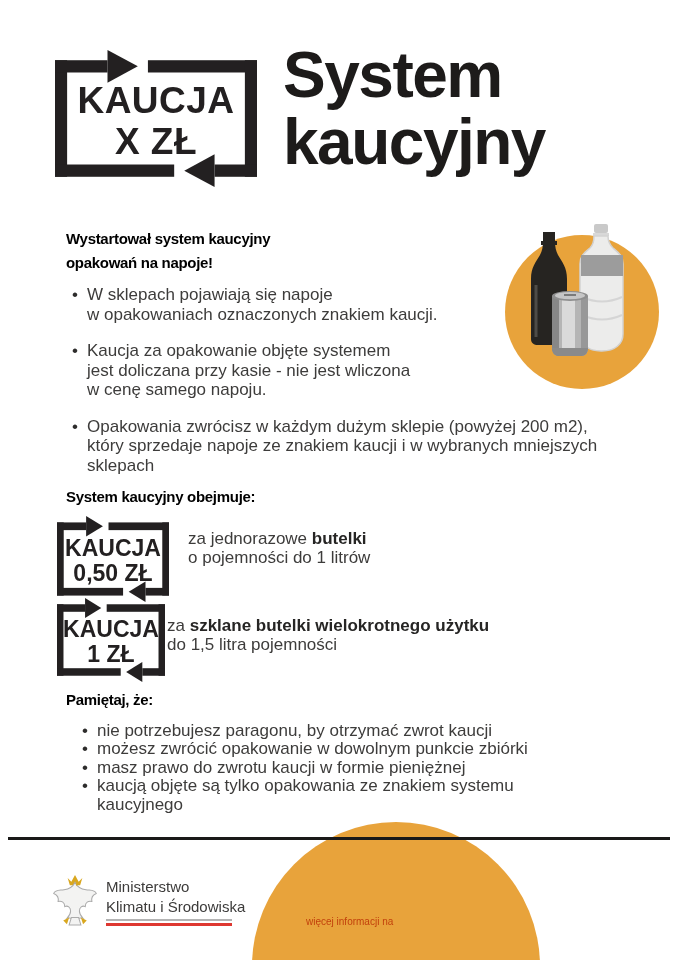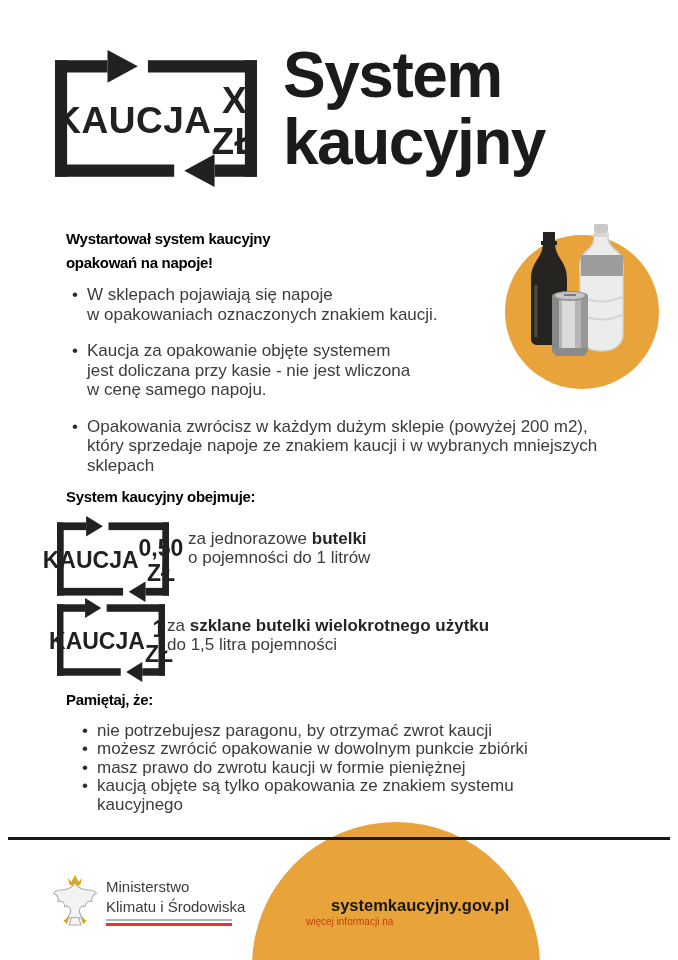--- a/index.html
+++ b/index.html
@@ -5,21 +5,21 @@
   html,body{margin:0;padding:0;background:#ffffff;}
   .page{
     position:relative;width:678px;height:960px;background:#ffffff;overflow:hidden;
     font-family:"Liberation Sans","DejaVu Sans",sans-serif;color:#1d1b1a;
   }
   
   .loop-box{position:absolute;}
   .loop-box svg.frame{position:absolute;left:0;top:0;width:100%;height:100%;}
   .loop-text{
     position:absolute;left:0;right:0;top:0;bottom:0;
-    display:flex;flex-direction:row;align-items:center;justify-content:center;
+    display:flex;flex-direction:column;align-items:center;justify-content:center;
     font-weight:700;color:#232021;text-align:center;
   }
   .logo-big{left:55px;top:50px;width:202px;height:137px;}
   .logo-big .loop-text{font-size:37px;line-height:41px;letter-spacing:0.5px;padding-top:4px;}
   .badge-small .loop-text{font-size:23px;line-height:25px;padding-top:3px;}
   .badge-050{left:57px;top:516px;width:112px;height:86px;}
   .badge-1{left:57px;top:598px;width:108px;height:84px;}
   
   .title{
     position:absolute;left:283px;top:42px;
@@ -214,15 +214,14 @@
       <div>Ministerstwo</div>
       <div>Klimatu i Środowiska</div>
     </div>
     <div class="flag-underline">
       <div class="grayline"></div>
       <div class="redline" style="background:#DE3831"></div>
     </div>
   </div>
 
   <div class="info-label">więcej informacji na</div>
-  <a class="info-link">systemkaucyjny.gov.pl</a>
 
 </div>
 
 </body></html>

